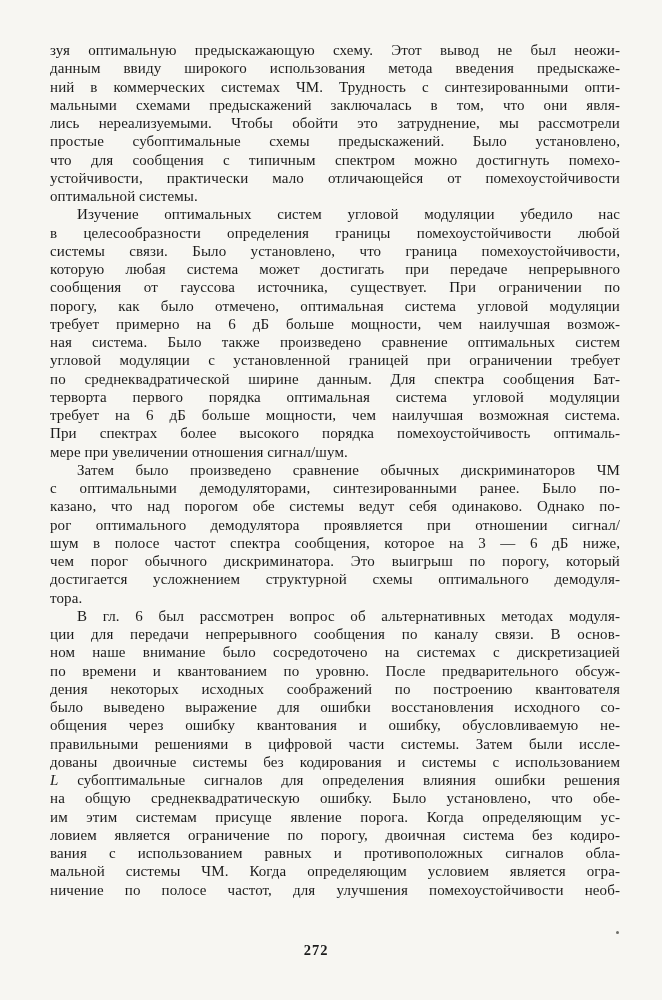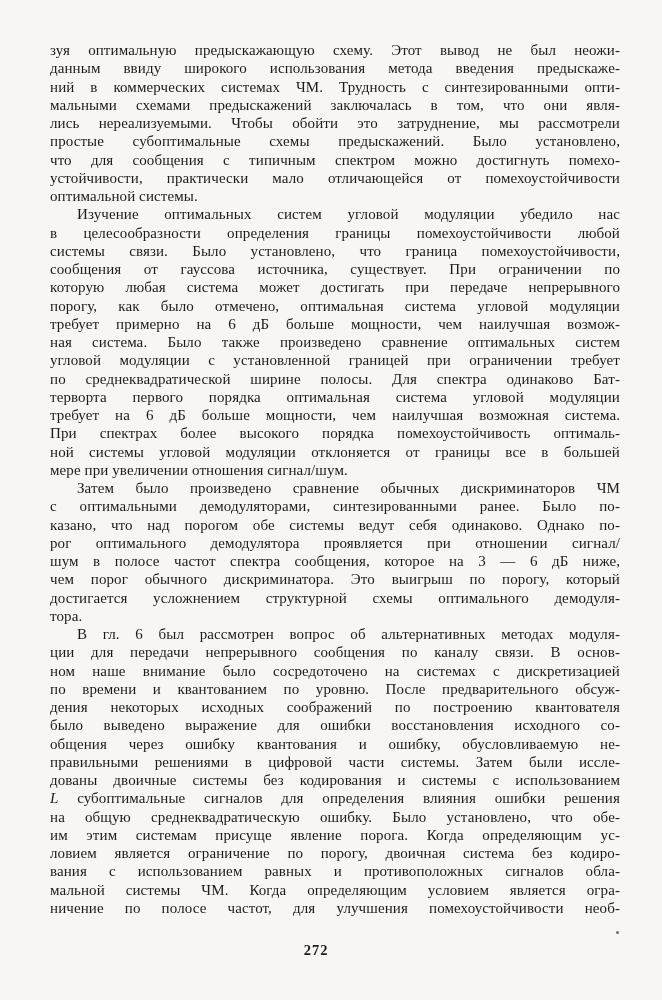--- a/index.html
+++ b/index.html
@@ -80,31 +80,30 @@
         <div class="line">лись нереализуемыми. Чтобы обойти это затруднение, мы рассмотрели</div>
         <div class="line">простые субоптимальные схемы предыскажений. Было установлено,</div>
         <div class="line">что для сообщения с типичным спектром можно достигнуть помехо-</div>
         <div class="line">устойчивости, практически мало отличающейся от помехоустойчивости</div>
         <div class="line no-stretch">оптимальной системы.</div>
       </div>
       <div class="para indent">
         <div class="line">Изучение оптимальных систем угловой модуляции убедило нас</div>
         <div class="line">в целесообразности определения границы помехоустойчивости любой</div>
         <div class="line">системы связи. Было установлено, что граница помехоустойчивости,</div>
+        <div class="line">которую любая система может достигать при передаче непрерывного</div>
         <div class="line">сообщения от гауссова источника, существует. При ограничении по</div>
-        <div class="line">которую любая система может достигать при передаче непрерывного</div>
         <div class="line">порогу, как было отмечено, оптимальная система угловой модуляции</div>
         <div class="line">требует примерно на 6 дБ больше мощности, чем наилучшая возмож-</div>
         <div class="line">ная система. Было также произведено сравнение оптимальных систем</div>
         <div class="line">угловой модуляции с установленной границей при ограничении требует</div>
-        <div class="line">по среднеквадратической ширине полосы. Для спектра одинаково Бат-</div>
+        <div class="line">по среднеквадратической ширине данным. Для спектра сообщения Бат-</div>
         <div class="line">терворта первого порядка оптимальная система угловой модуляции</div>
         <div class="line">требует на 6 дБ больше мощности, чем наилучшая возможная система.</div>
         <div class="line">При спектрах более высокого порядка помехоустойчивость оптималь-</div>
-        <div class="line">ной системы угловой модуляции отклоняется от границы все в большей</div>
         <div class="line no-stretch">мере при увеличении отношения сигнал/шум.</div>
       </div>
       <div class="para indent">
         <div class="line">Затем было произведено сравнение обычных дискриминаторов ЧМ</div>
         <div class="line">с оптимальными демодуляторами, синтезированными ранее. Было по-</div>
         <div class="line">казано, что над порогом обе системы ведут себя одинаково. Однако по-</div>
         <div class="line">рог оптимального демодулятора проявляется при отношении сигнал/</div>
         <div class="line">шум в полосе частот спектра сообщения, которое на 3 — 6 дБ ниже,</div>
         <div class="line">чем порог обычного дискриминатора. Это выигрыш по порогу, который</div>
         <div class="line">достигается усложнением структурной схемы оптимального демодуля-</div>

